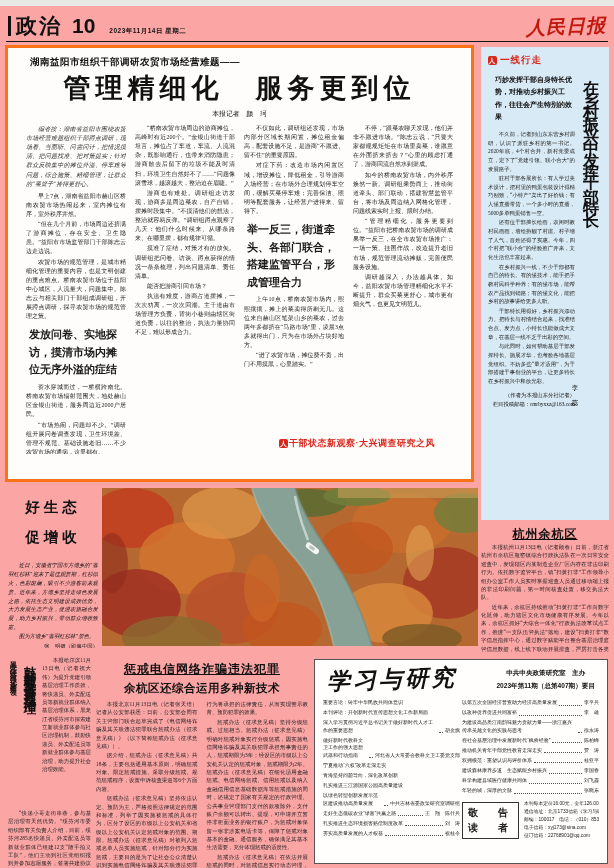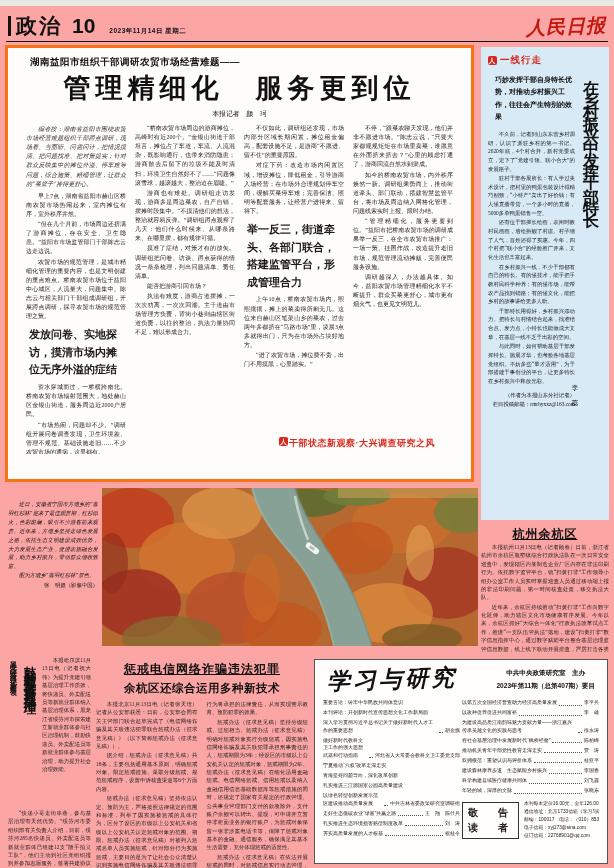--- a/index.html
+++ b/index.html
@@ -21,21 +21,21 @@
   .kicker{font-size:9.5px;font-weight:bold;margin:3px 0 1px 4px;letter-spacing:.5px;}
   .main-hl{font-size:27px;font-weight:900;text-align:center;letter-spacing:5px;margin:1px 0 3px;}
   .byline{font-size:6.8px;text-align:center;font-family:"Liberation Serif",serif;margin-bottom:5px;}
   .cols{display:flex;gap:9px;height:330px;overflow:hidden;position:relative;}
   .col{flex:1;font-size:6px;line-height:1.52;text-align:justify;overflow:hidden;
        font-family:"Liberation Serif",serif;color:#1c1c1c;}
   .col p{margin:0 0 1px;text-indent:2em;}
   .col .note{font-family:"DejaVu Serif",serif;font-style:italic;color:#303030;margin-bottom:4px;text-indent:2em;}
   .col .sub{font-size:11px;font-weight:bold;line-height:1.6;margin:5px 3px 4px;text-align:left;text-indent:0;
             font-family:"Liberation Sans",sans-serif;}
-  .tagrow{position:absolute;right:14px;bottom:2px;display:flex;gap:1px;
+  .tagrow{position:absolute;right:14px;bottom:2px;display:flex;align-items:center;gap:1px;
           background:#fffdfb;padding:2px 4px;}
   .tag-txt{color:#d8281e;font-weight:900;font-size:9px;letter-spacing:.5px;}
   .sq-icon{display:inline-block;width:9px;height:9px;background:#d8281e;color:#fff;font-size:6.5px;
            line-height:9px;text-align:center;border-radius:2px;font-weight:bold;}
   
   .bluebox{position:absolute;left:481px;top:41px;width:128px;height:473px;background:#d8eaf5;
            box-sizing:border-box;padding:7px 6px 5px 7px;}
   .col-label{display:flex;align-items:center;gap:3px;color:#d8281e;font-weight:900;font-size:9.5px;letter-spacing:1px;}
   .yx-wrap{display:flex;height:440px;}
   .yx-left{flex:1;padding-right:3px;overflow:hidden;}
@@ -183,20 +183,24 @@
 
   <div class="yuhang">
     <div class="sec-kicker">杭州余杭区</div>
     <div class="sec-body">
         <p>本报杭州11月13日电（记者顾春）日前，浙江省杭州市余杭区瓶窑镇综合行政执法队在一次日常安全巡查中，发现辖区内某制造企业厂区内存在非法印刷行为。依托数字监管平台，镇“扫黄打非”工作领导小组办公室工作人员实时掌握巡查人员通过移动端上报的非法印刷问题，第一时间核查处置，移交执法大队。</p>
         <p>近年来，余杭区持续推动“扫黄打非”工作向数字化延伸，助力辖区文化市场健康有序发展。今年以来，余杭区抓好“大综合一体化”行政执法改革试点工作，推进“一支队伍管执法”落地，建设“扫黄打非”数字信息指挥中心，通过数字赋能平台整合基层治理监管信息数据，线上线下联动开展排查，严厉打击各类非法出版活动，筑牢“扫黄打非”工作的基层立体防线。此外，余杭区还综合运用多种新技术，推行交互式体验、AI宣教机器人、5G网联无人车等新形式，深入校园、社区，科技赋能“扫黄打非”宣传阵地建设，取得较好效果。</p>
       </div>
   </div>
 
   <div class="photo-cap-blk">
+    <div class="photo-title">
+      <div>好生态</div>
+      <div>促增收</div>
+    </div>
     <div class="photo-cap">
       <p>近日，安徽省宁国市方塘乡的“落羽红杉林”迎来了最佳观赏期，红杉似火，色彩斑斓，吸引不少游客前来观赏。近年来，方塘乡坚持走绿色发展之路，依托生态文明建设成效优势，大力发展生态产业，促进农旅融合发展，助力乡村振兴，带动群众增收致富。</p>
       <p>图为方塘乡“落羽红杉林”景色。</p>
     </div>
     <div class="photo-credit">张　明摄（影像中国）</div>
   </div>
 
   <div class="photo">
     <svg width="376" height="158" viewBox="0 0 376 158" preserveAspectRatio="none">
       <rect width="376" height="158" fill="#b5682f"></rect>

